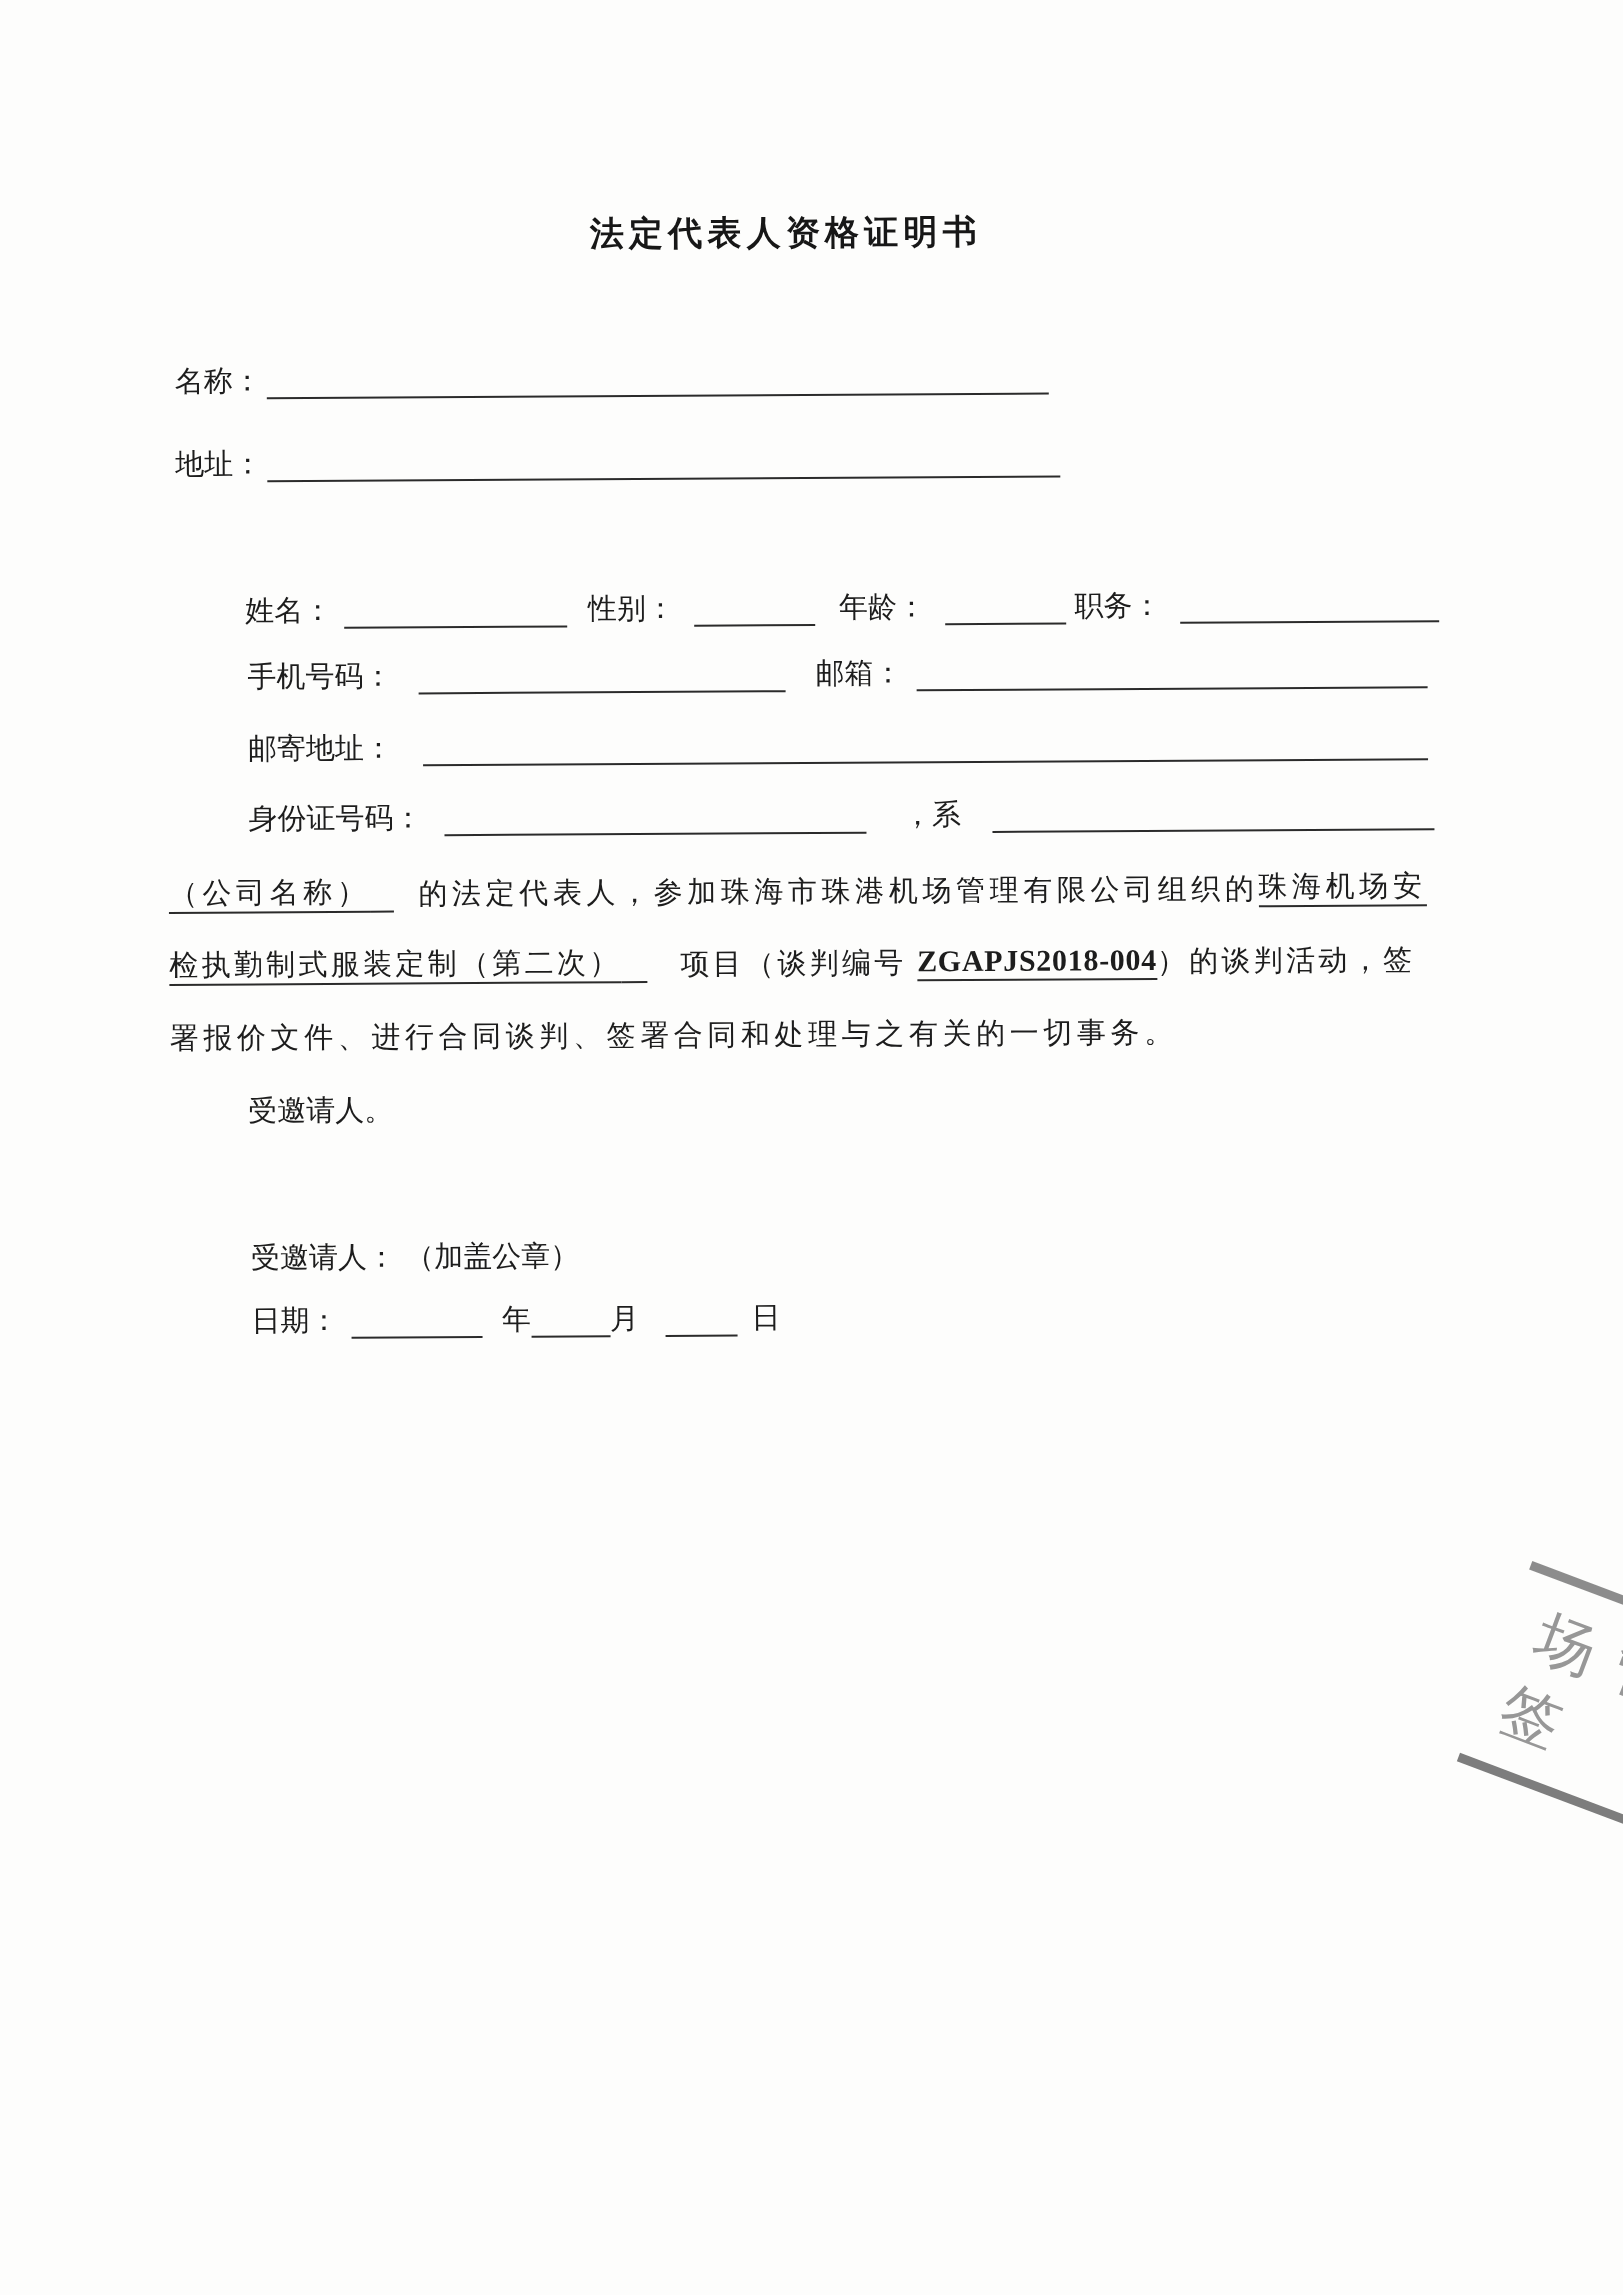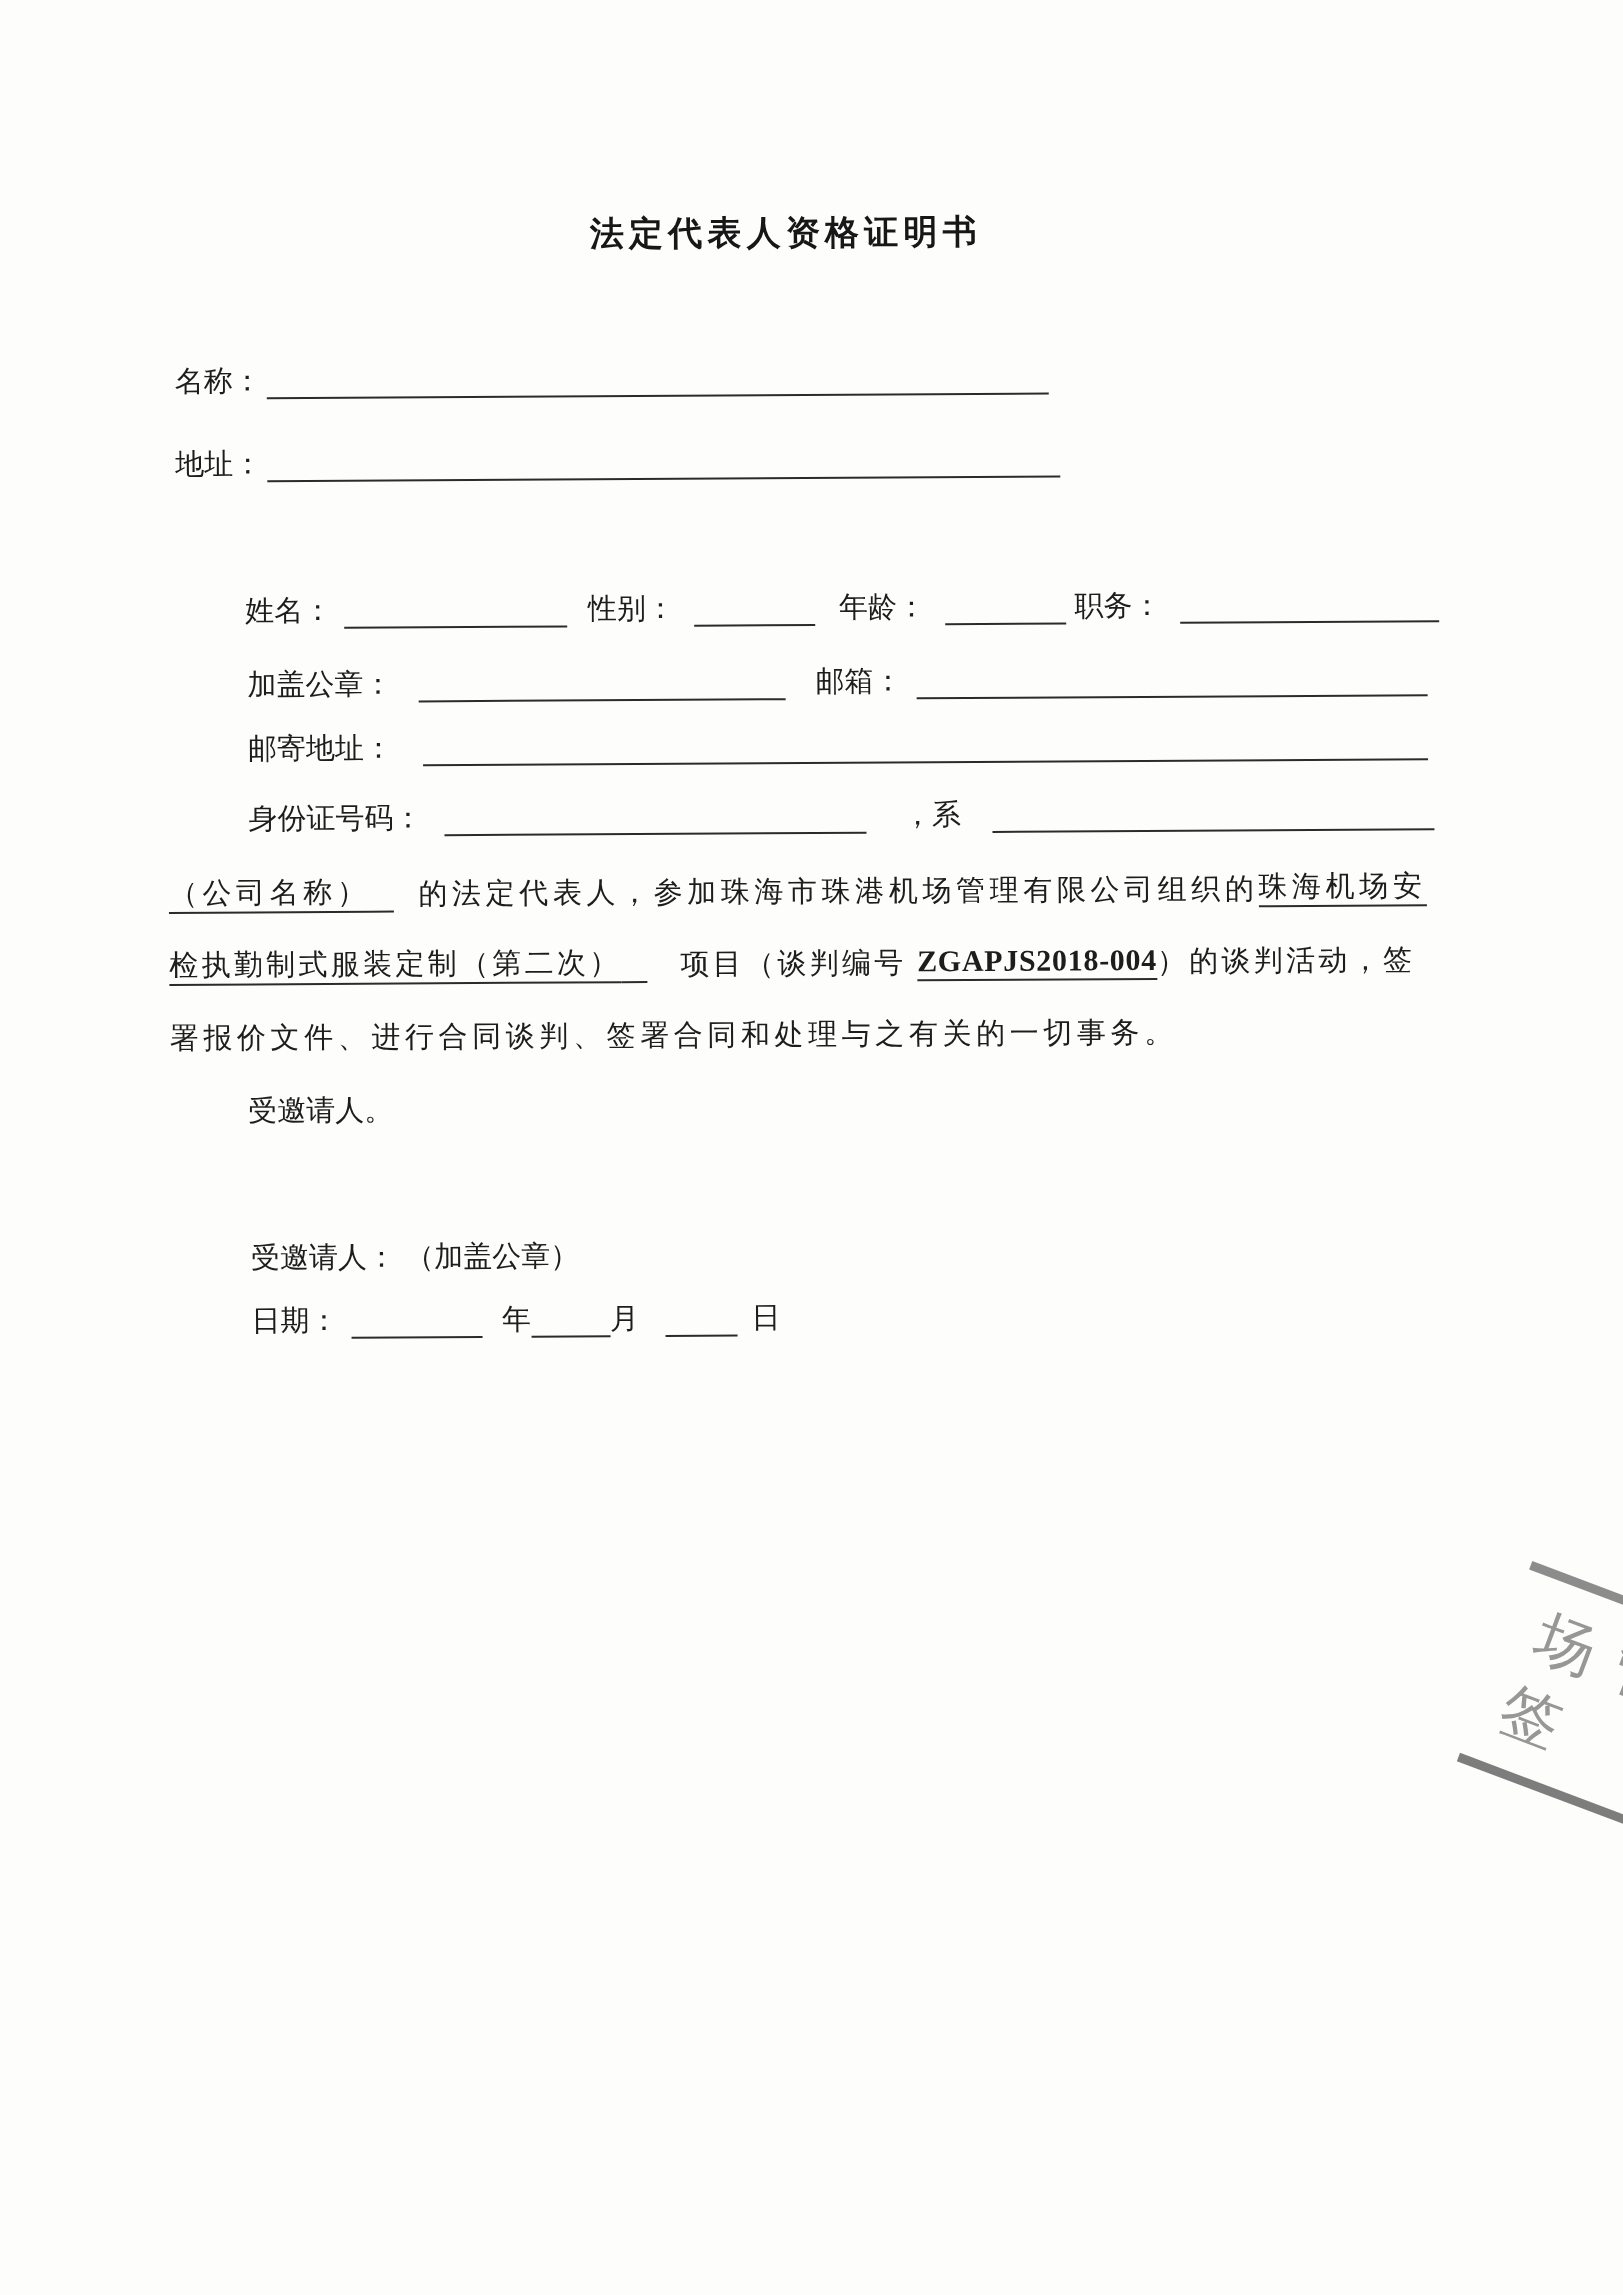--- a/index.html
+++ b/index.html
@@ -117,23 +117,23 @@
       <span class="blank" style="width:223px; margin-left:11.8px;"></span>
       <span class="lbl" style="margin-left:21px;">性别：</span>
       <span class="blank" style="width:121px; margin-left:19px;"></span>
       <span class="lbl" style="margin-left:24px;font-family:Liberation Serif, serif;">年龄：</span>
       <span class="blank" style="width:121px; margin-left:19px;"></span>
       <span class="lbl" style="margin-left:8.5px;">职务：</span>
       <span class="blank" style="width:259px; margin-left:18.3px;"></span>
     </div>
 
     <div class="row" style="left:249px; top:655px;">
-      <span class="lbl">加盖公章：</span>
+      <span class="lbl">手机号码：</span>
       <span class="blank" style="width:367px; margin-left:26px;"></span>
-      <span class="lbl" style="margin-left:30px;margin-top:8px;">邮箱：</span>
+      <span class="lbl" style="margin-left:30px;">邮箱：</span>
       <span class="blank" style="width:511px; margin-left:14.4px;"></span>
     </div>
 
     <div class="row" style="left:249px; top:727px;">
       <span class="lbl">邮寄地址：</span>
       <span class="blank" style="width:1005px; margin-left:29.5px;"></span>
     </div>
 
     <div class="row" style="left:249px; top:797px;">
       <span class="lbl">身份证号码：</span>

